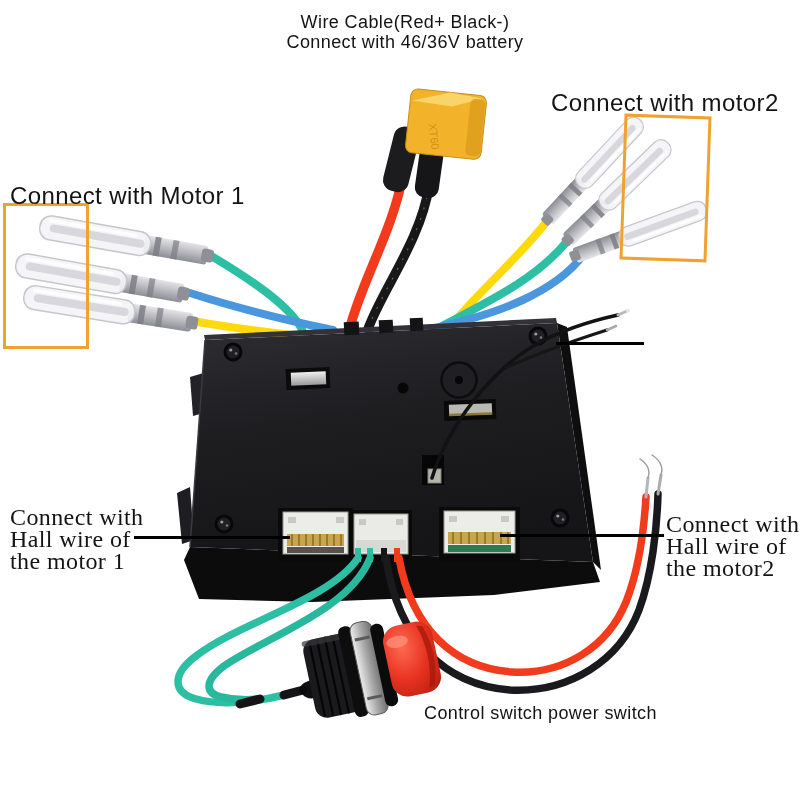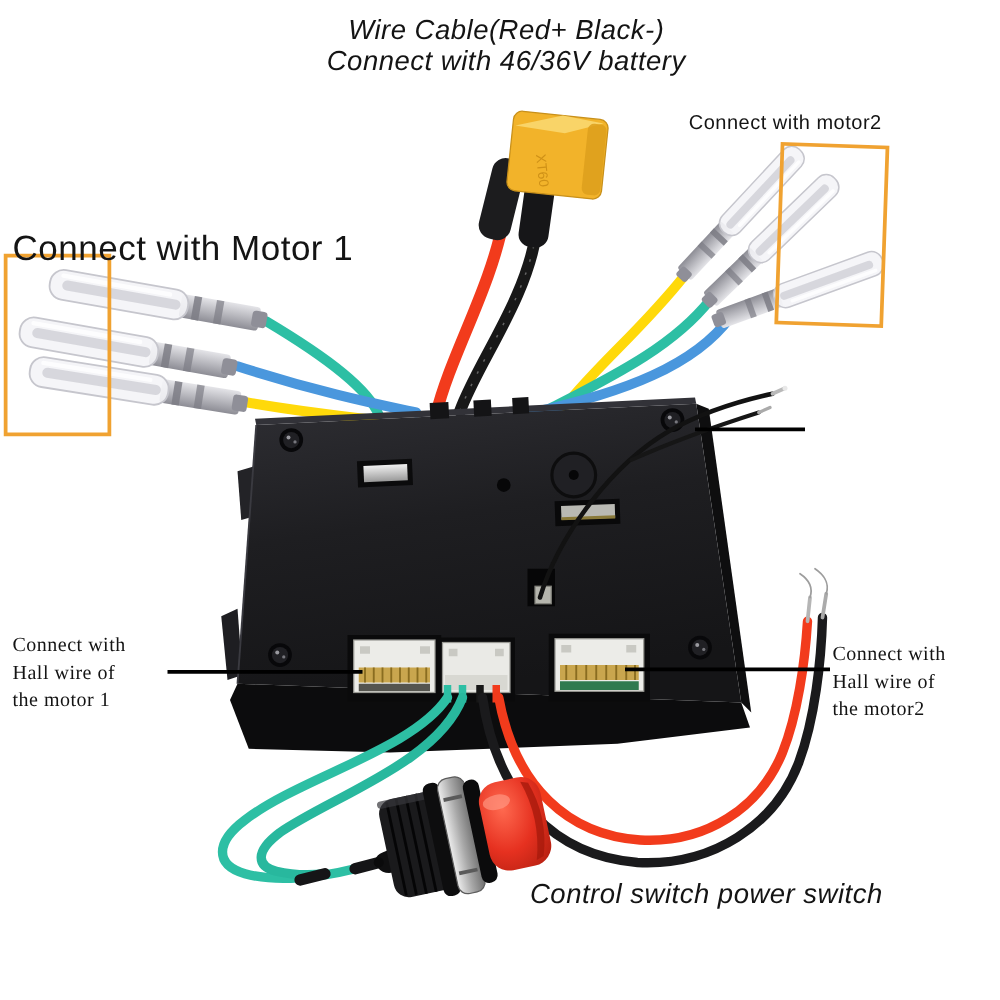--- a/index.html
+++ b/index.html
@@ -3,23 +3,23 @@
 <meta charset="utf-8">
 <style>
   html,body{margin:0;padding:0;background:#fff;}
   .stage{position:relative;width:800px;height:800px;background:#ffffff;overflow:hidden;
          font-family:"Liberation Sans",sans-serif;}
   .photo-svg{position:absolute;left:0;top:0;}
   .lbl{position:absolute;color:#141414;white-space:nowrap;letter-spacing:.4px;line-height:1.12;}
   .lbl-center{text-align:center;}
   .callout-line{position:absolute;height:3px;background:#000;}
   .hl-box{position:absolute;border:3px solid #f0a231;background:transparent;}
-  .t22{font-size:22px;font-style:italic;}
-  .t21{font-size:28px;}
-  .t20{font-size:16px;}
+  .t22{font-size:18px;}
+  .t21{font-size:24px;}
+  .t20{font-size:24px;}
   .multiline div{line-height:22px;font-family:Liberation Serif, serif;}
 </style>
 </head>
 <body>
 
 <div class="stage">
 
   <svg class="photo-svg" width="800" height="800" viewBox="0 0 800 800">
     <defs>
       <linearGradient id="boardG" x1="0" y1="0" x2="0.25" y2="1">

